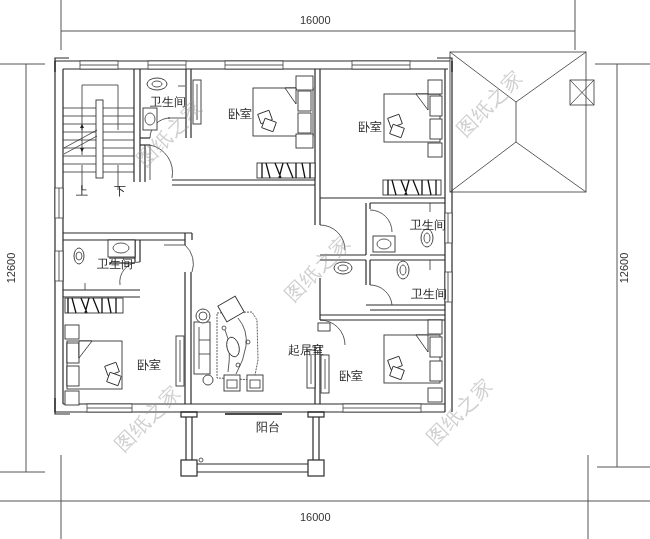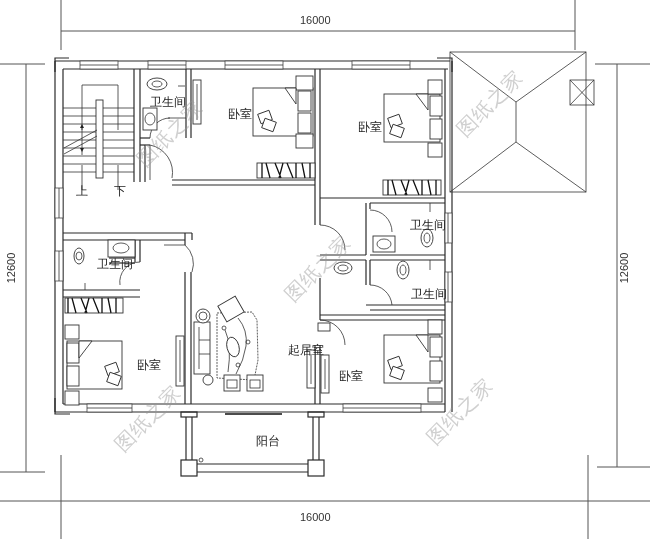--- a/index.html
+++ b/index.html
@@ -319,19 +319,19 @@
 <div class="lbl" style="left:114px; top:183px;">下</div>
 <div class="lbl" style="left:150px; top:94px;">卫生间</div>
 <div class="lbl" style="left:228px; top:106px;">卧室</div>
 <div class="lbl" style="left:358px; top:119px;">卧室</div>
 <div class="lbl" style="left:410px; top:217px;">卫生间</div>
 <div class="lbl" style="left:411px; top:286px;">卫生间</div>
 <div class="lbl" style="left:97px; top:256px;">卫生间</div>
 <div class="lbl" style="left:137px; top:357px;">卧室</div>
 <div class="lbl" style="left:288px; top:342px;">起居室</div>
 <div class="lbl" style="left:339px; top:368px;">卧室</div>
-<div class="lbl" style="left:256px; top:433px;">阳台</div>
+<div class="lbl" style="left:256px; top:419px;">阳台</div>
 
 <div class="wm" style="left:128px; top:120px;">图纸之家</div>
 <div class="wm" style="left:448px; top:90px;">图纸之家</div>
 <div class="wm" style="left:276px; top:255px;">图纸之家</div>
 <div class="wm" style="left:106px; top:405px;">图纸之家</div>
 <div class="wm" style="left:418px; top:398px;">图纸之家</div>
 
 </body></html>

